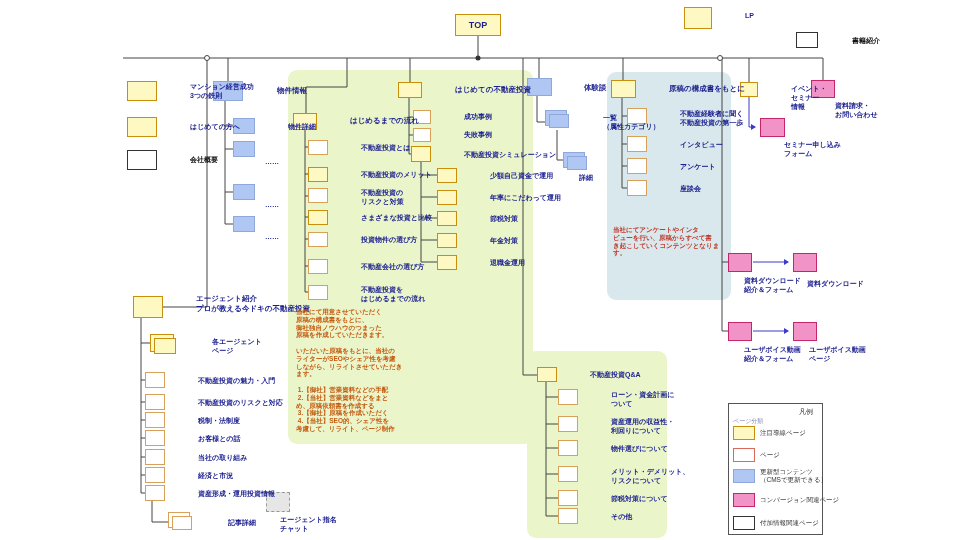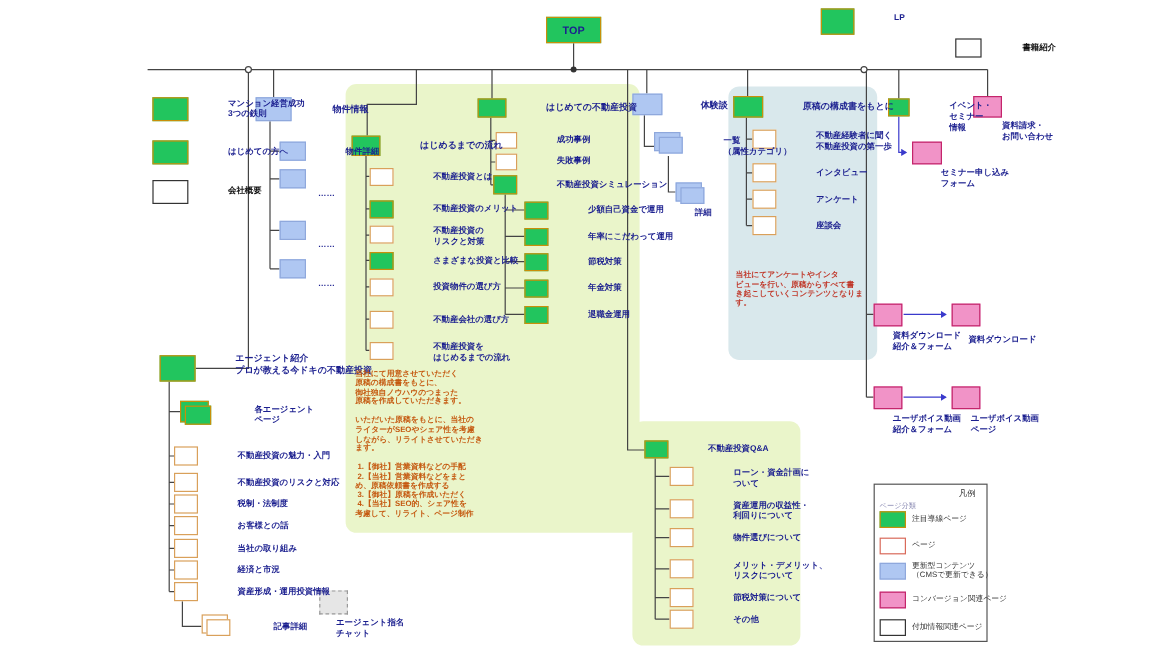--- a/index.html
+++ b/index.html
@@ -3,21 +3,21 @@
 <meta charset="utf-8">
 <style>
   html,body{margin:0;padding:0;background:#fff;}
   #canvas{position:relative;width:960px;height:540px;background:#fff;overflow:hidden;
           font-family:"Liberation Sans","DejaVu Sans",sans-serif;}
   .panel{position:absolute;border-radius:9px;}
   .panel-green{background:#EAF5CA;}
   .panel-blue{background:#D9E8EC;}
   svg.wires{position:absolute;left:0;top:0;z-index:2;}
   .node{position:absolute;box-sizing:border-box;z-index:3;}
-  .featured{background:#22c55e;border:1px solid #C98F0A;}
+  .featured{background:#fef9c3;border:1px solid #C98F0A;}
   .page{background:#FFFFFF;border:1px solid #D9A05A;}
   .page-red{background:#FFFFFF;border:1px solid #D96A5A;}
   .cms{background:#AFC7F2;border:1px solid #8FA8DC;}
   .conv{background:#F193C7;border:1.5px solid #C4256B;}
   .info{background:#FFFFFF;border:1px solid #333;}
   .dashed{background:#E6E6E6;border:1.5px dashed #999;}
   .stack::before{content:"";position:absolute;left:3px;top:3px;width:100%;height:100%;
                  background:inherit;border:inherit;box-sizing:border-box;}
   .lbl{position:absolute;z-index:4;font-weight:bold;color:#1B1F8F;font-size:7px;
        line-height:1.3;white-space:pre-line;margin-left:28px;}

